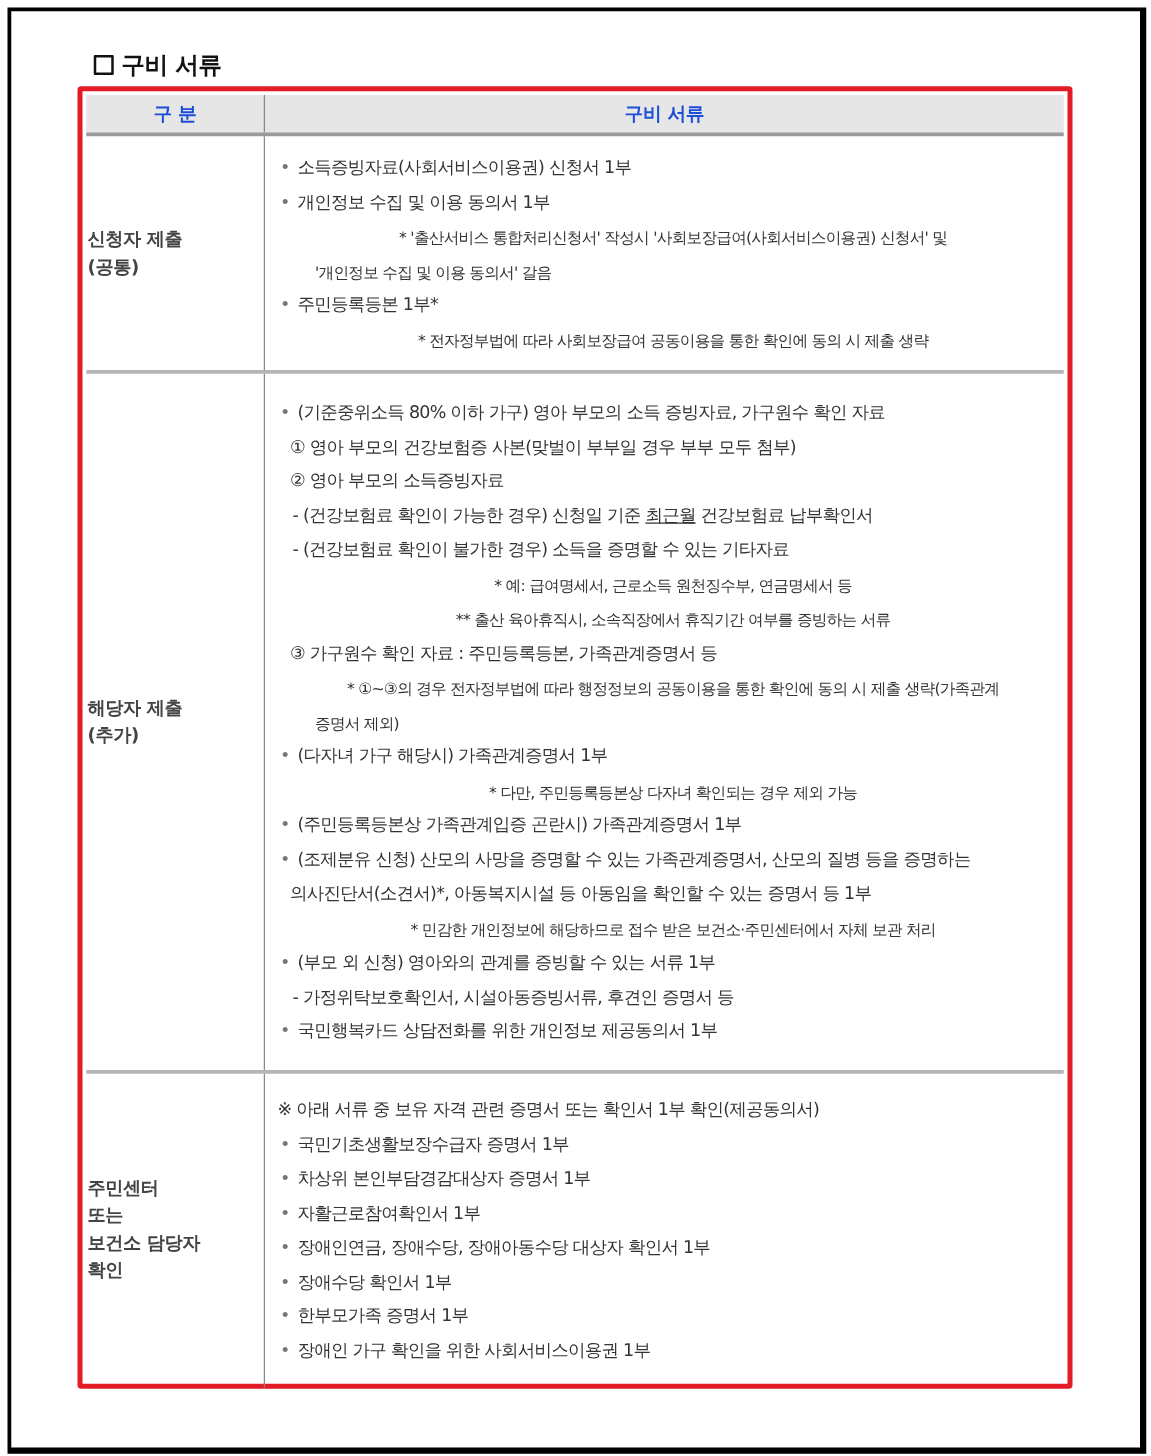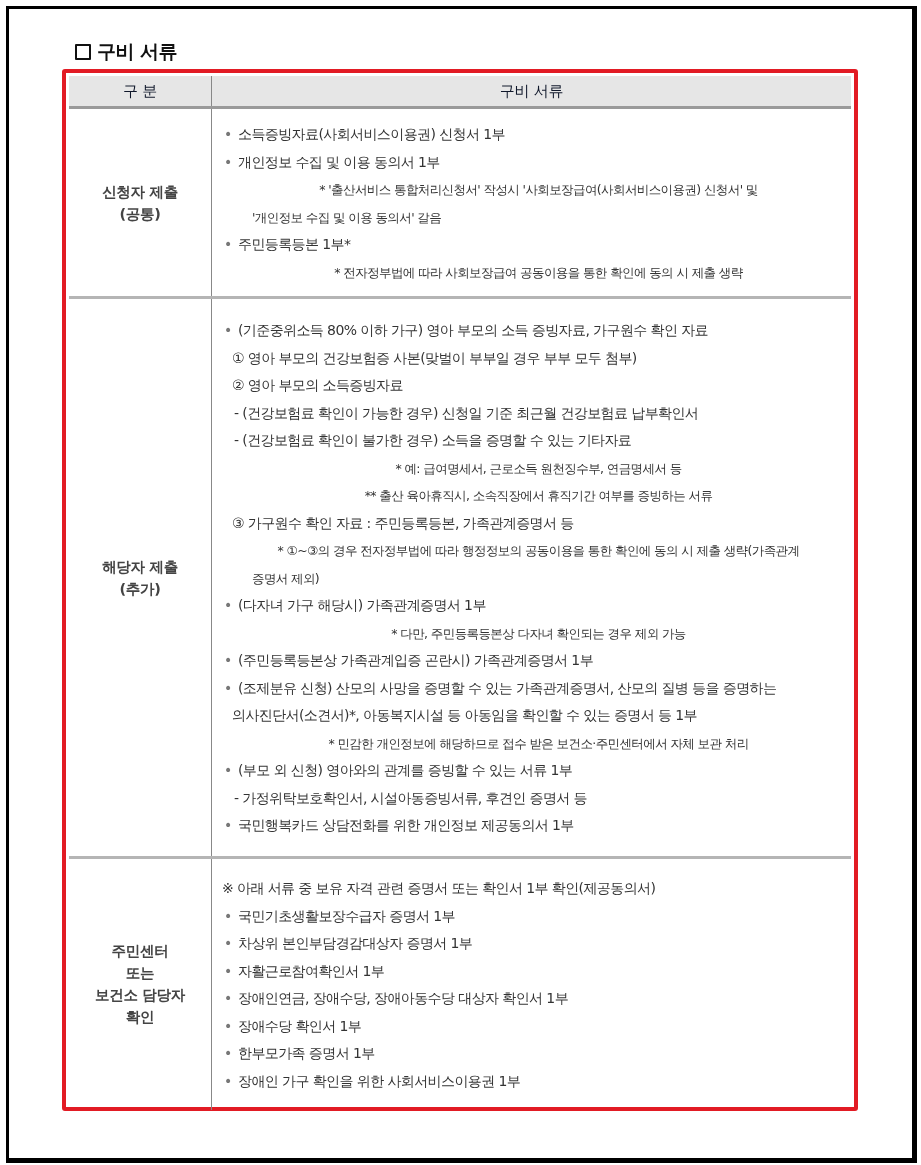--- a/index.html
+++ b/index.html
@@ -2,33 +2,33 @@
 <html><head>
 <meta charset="utf-8">
 <style>
   html, body { margin: 0; padding: 0; background: #ffffff; }
   body { width: 921px; height: 1165px; position: relative; overflow: hidden; font-family: "DejaVu Sans", "Liberation Sans", sans-serif; color: #333; }
   .frame { position: absolute; left: 6px; top: 6px; width: 903px; height: 1149px; border: 3px solid #000; border-right-width: 5px; border-bottom-width: 5px; background: #fff; box-sizing: content-box; }
   .title { position: absolute; left: 66px; top: 30px; font-size: 19px; font-weight: bold; color: #111; letter-spacing: -0.5px; display: flex; align-items: center; gap: 6px; }
   .title .box { display: inline-block; width: 12px; height: 12px; border: 2px solid #111; background: #fff; border-radius: 1px; }
   .redwrap { position: absolute; left: 62px; top: 69px; width: 788px; height: 1034px; border: 4px solid #e21b24; border-radius: 3px; background: #fff; }
   table { position: absolute; left: 3px; top: 3px; width: 782px; border-collapse: collapse; table-layout: fixed; }
-  th { background: #e6e6e6; font-weight: normal; font-size: 15px; color: #0f172a; height: 28px; border-bottom: 3px solid #9a9a9a; border-right: 1px solid #888; letter-spacing: -0.3px; }
+  th { background: #e6e6e6; font-weight: bold; font-size: 15px; color: #1d4ed8; height: 28px; border-bottom: 3px solid #9a9a9a; border-right: 1px solid #888; letter-spacing: -0.3px; }
   th:last-child { border-right: none; }
   td { vertical-align: middle; font-size: 14px; color: #333; }
-  td.cat { width: 140px; text-align: center; border-right: 1px solid #888; font-weight: bold; color: #444; line-height: 22px; font-size: 14.5px; letter-spacing: -0.3px; }
+  td.cat { width: 140px; text-align: left; border-right: 1px solid #888; font-weight: bold; color: #444; line-height: 22px; font-size: 14.5px; letter-spacing: -0.3px; }
   td.docs { padding: 10px 6px 8px 10px; line-height: 27.5px; letter-spacing: -0.6px; }
   tr.sep td { border-bottom: 3px solid #b5b5b5; }
   .line { white-space: nowrap; }
   .b { padding-left: 2px; }
   .note { font-size: 12.5px; padding-left: 10px; text-align: center; }
   .note2 { font-size: 12.5px; padding-left: 30px; }
   .sub { padding-left: 10px; }
   .dash { padding-left: 12px; }
-  .underline { }
+  .underline { text-decoration: underline; }
   .dot { display: inline-block; width: 14px; color: #777; }
 </style>
 </head>
 <body>
 
 <div class="frame">
   <div class="title">
     <span class="box"></span>
     <span>구비 서류</span>
   </div>

